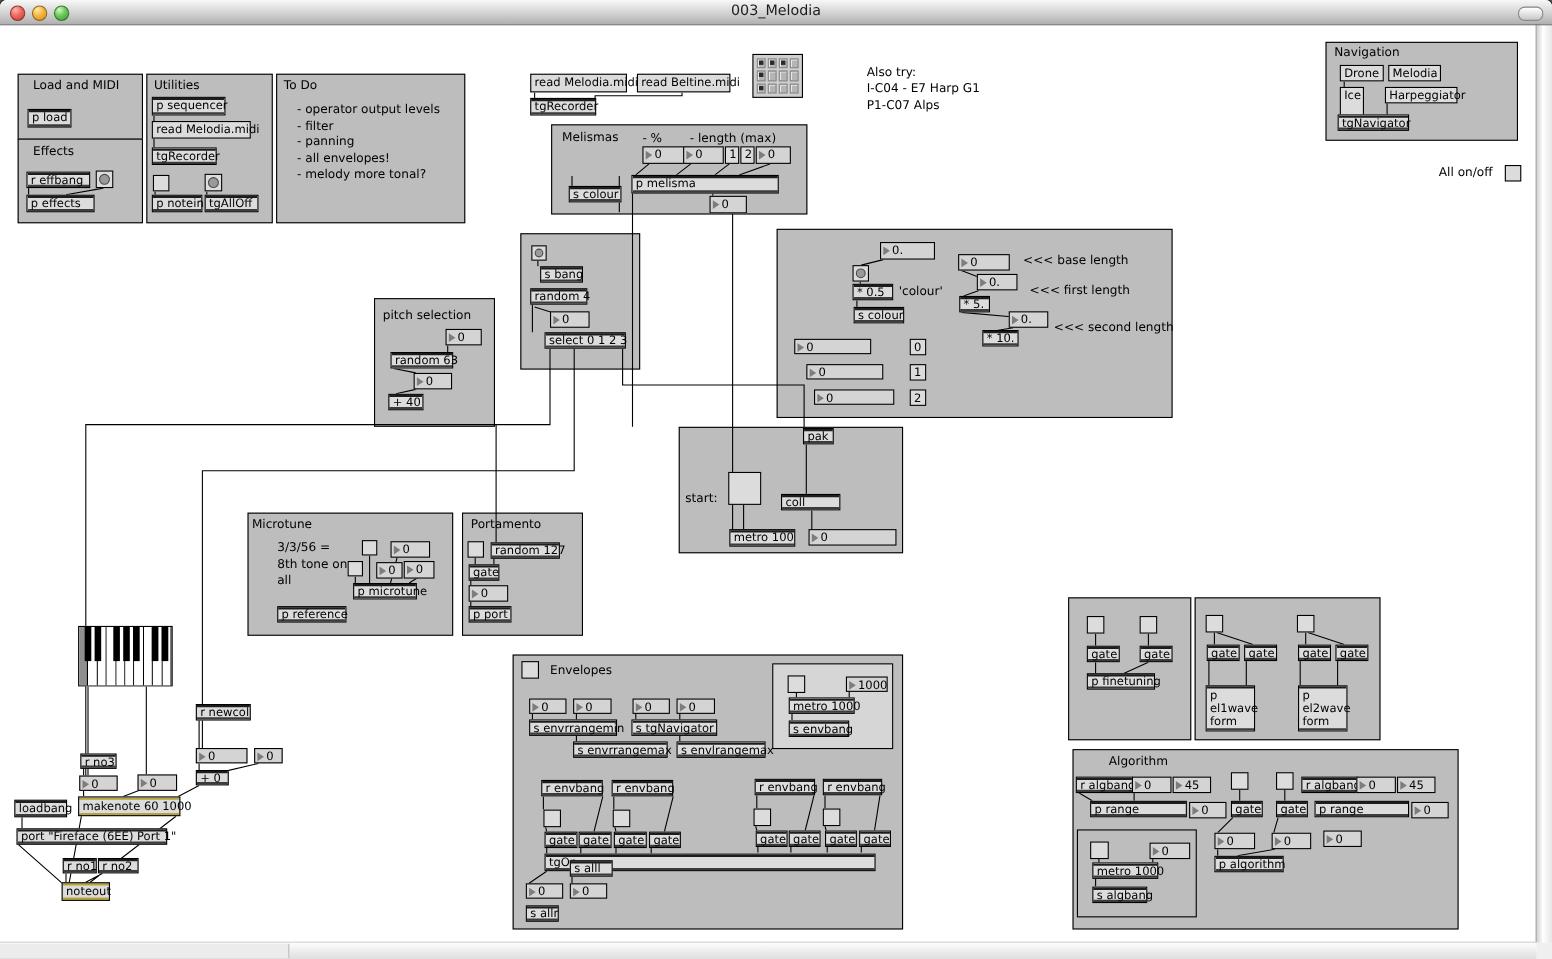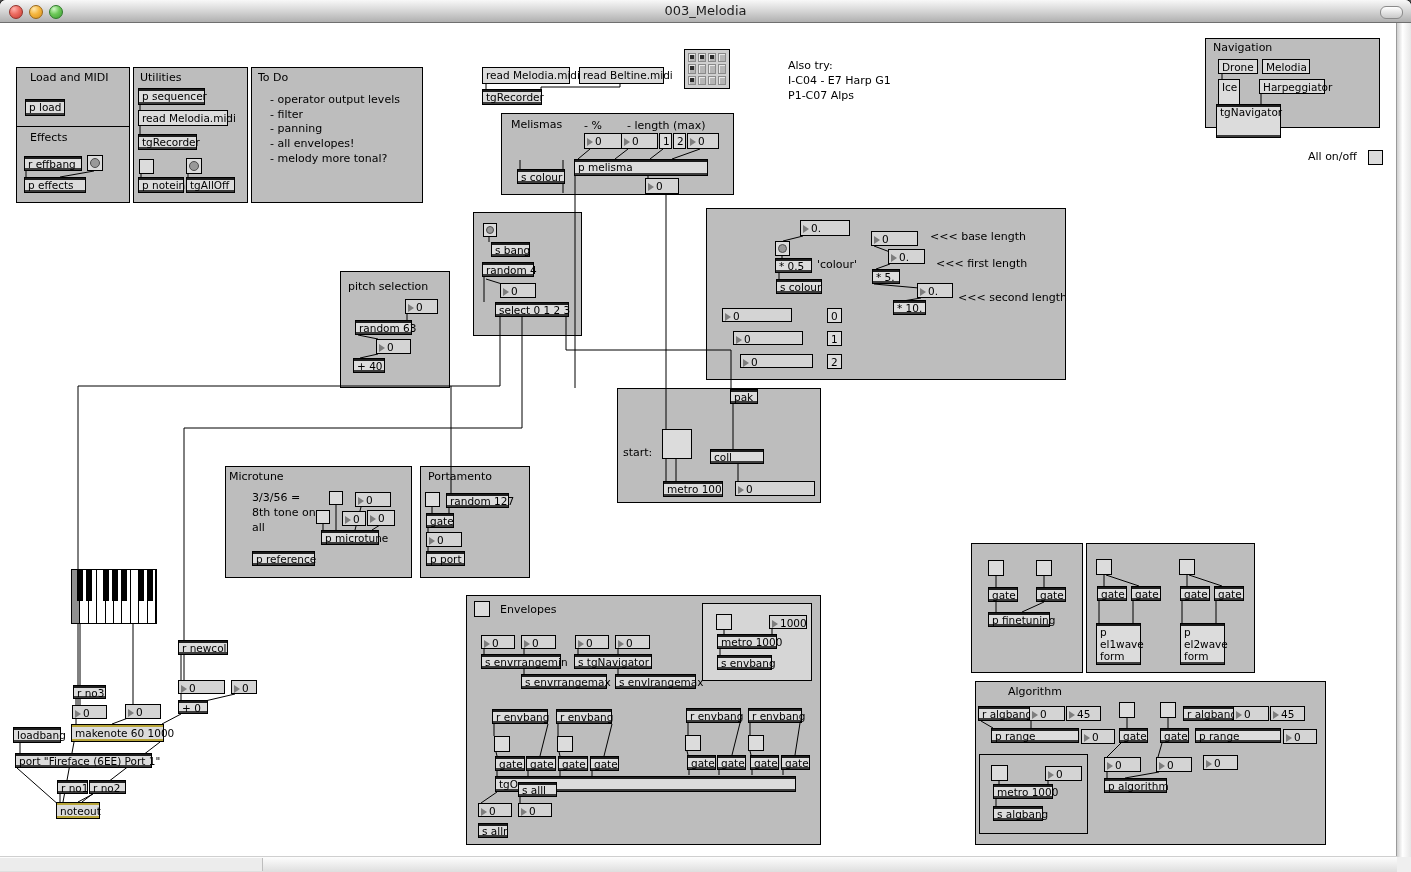--- a/index.html
+++ b/index.html
@@ -146,21 +146,21 @@
   </div>
   <div class="box comment" style="left:788px;top:60px">Also try:</div>
   <div class="box comment" style="left:788px;top:75px">I-C04 - E7 Harp G1</div>
   <div class="box comment" style="left:788px;top:90px">P1-C07 Alps</div>
 
   <div class="box comment plabel" style="left:1213px;top:42px">Navigation</div>
   <div class="box msg" style="left:1218px;top:59px;width:40px;height:15px">Drone</div>
   <div class="box msg" style="left:1262px;top:59px;width:48px;height:15px">Melodia</div>
   <div class="box msg" style="left:1218px;top:79px;width:22px;height:29px">Ice</div>
   <div class="box msg" style="left:1259px;top:79px;width:66px;height:15px">Harpeggiator</div>
-  <div class="box obj" style="left:1216px;top:104px;width:65px;height:34px">tgNavigator</div>
+  <div class="box obj" style="left:1216px;top:104px;width:65px;height:15px">tgNavigator</div>
   <div class="box comment" style="left:1308px;top:151px">All on/off</div>
   <div class="box toggle" style="left:1368px;top:150px;width:15px;height:15px"></div>
 
   <div class="box comment plabel" style="left:511px;top:119px">Melismas</div>
   <div class="box comment" style="left:584px;top:120px">- %</div>
   <div class="box comment" style="left:627px;top:120px">- length (max)</div>
   <div class="box num" style="left:584px;top:133px;width:44px;height:16px"><i class="tri"></i><span>0</span></div>
   <div class="box num" style="left:621px;top:133px;width:37px;height:16px"><i class="tri"></i><span>0</span></div>
   <div class="box msg" style="left:659px;top:133px;width:13px;height:16px">1</div>
   <div class="box msg" style="left:673px;top:133px;width:13px;height:16px">2</div>

